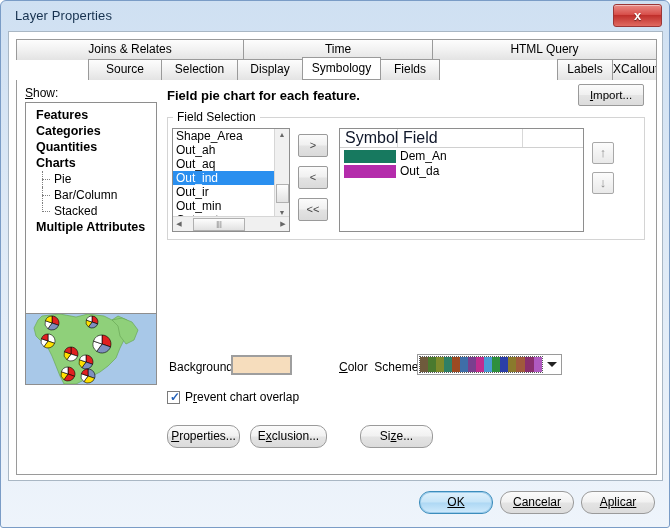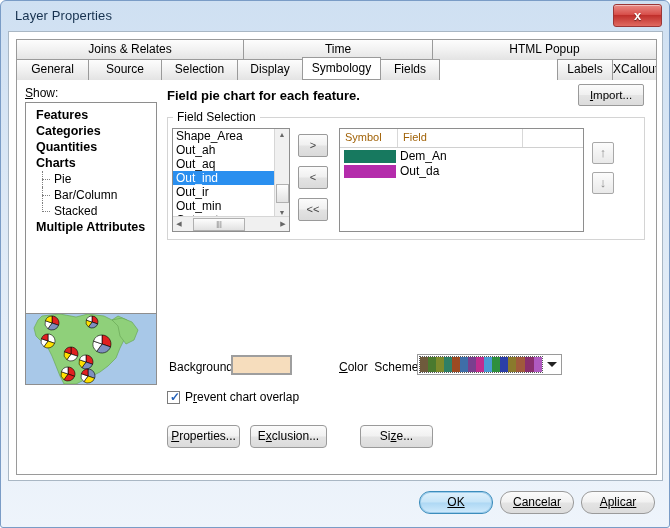--- a/index.html
+++ b/index.html
@@ -291,26 +291,26 @@
   }
   .st-head {
     position: absolute;
     left: 0; top: 0; right: 0; height: 18px;
     border-bottom: 1px solid #d0d0d0;
     background: #ffffff;
   }
   .st-hcell {
     position: absolute;
     top: 0; height: 18px;
-    font-size: 11px;
+    font-size: 16px;
     line-height: 17px;
     padding-left: 5px;
     box-sizing: border-box;
     border-right: 1px solid #d8d8d8;
-    color: #a16207;
+    color: #0f172a;
     white-space: nowrap;
     cursor: pointer;
   }
   .st-row { position: absolute; left: 0; height: 15px; width: 100%; cursor: pointer; }
   .st-swatch {
     position: absolute;
     left: 4px; top: 1px;
     width: 52px; height: 13px;
   }
   .st-field {
@@ -389,21 +389,21 @@
   }
   .chk-text { position: absolute; left: 18px; top: 0; font-size: 12px; white-space: nowrap; }
   .chk-text u { text-decoration: underline; }
 
   .actionbtn {
     position: absolute;
     height: 23px;
     box-sizing: border-box;
     background: linear-gradient(to bottom, #fbfbfb 0%, #f1f1f1 48%, #e4e4e4 52%, #dbdbdb 100%);
     border: 1px solid #9a9a9a;
-    border-radius: 4px;
+    border-radius: 10px;
     font-size: 12px;
     text-align: center;
     line-height: 21px;
     cursor: pointer;
   }
   .actionbtn u { text-decoration: underline; }
 
   
   .footer { position: absolute; left: 0; bottom: 0; right: 0; height: 48px; }
   .footbtn {
@@ -437,23 +437,22 @@
     <div class="close-btn">
       <div class="close-x">x</div>
     </div>
   </div>
 
   <div class="client">
 
     <div class="tabstrip">
       <div class="tab row1" style="left:0px;width:228px;">Joins &amp; Relates</div>
       <div class="tab row1" style="left:227px;width:190px;">Time</div>
-      <div class="tab row1" style="left:416px;width:225px;">HTML Popup</div>
-
-      <div class="tab row2" style="left:0px;width:73px;">General</div>
+      <div class="tab row1" style="left:416px;width:225px;">HTML Query</div>
+
       <div class="tab row2" style="left:72px;width:74px;">Source</div>
       <div class="tab row2" style="left:145px;width:77px;">Selection</div>
       <div class="tab row2" style="left:221px;width:66px;">Display</div>
       <div class="tab active" style="left:286px;width:79px;">Symbology</div>
       <div class="tab row2" style="left:364px;width:60px;">Fields</div>
       <div class="tab row2" style="left:541px;width:56px;">Labels</div>
       <div class="tab row2" style="left:596px;width:45px;">XCallout</div>
     </div>
 
     <div class="panel">

